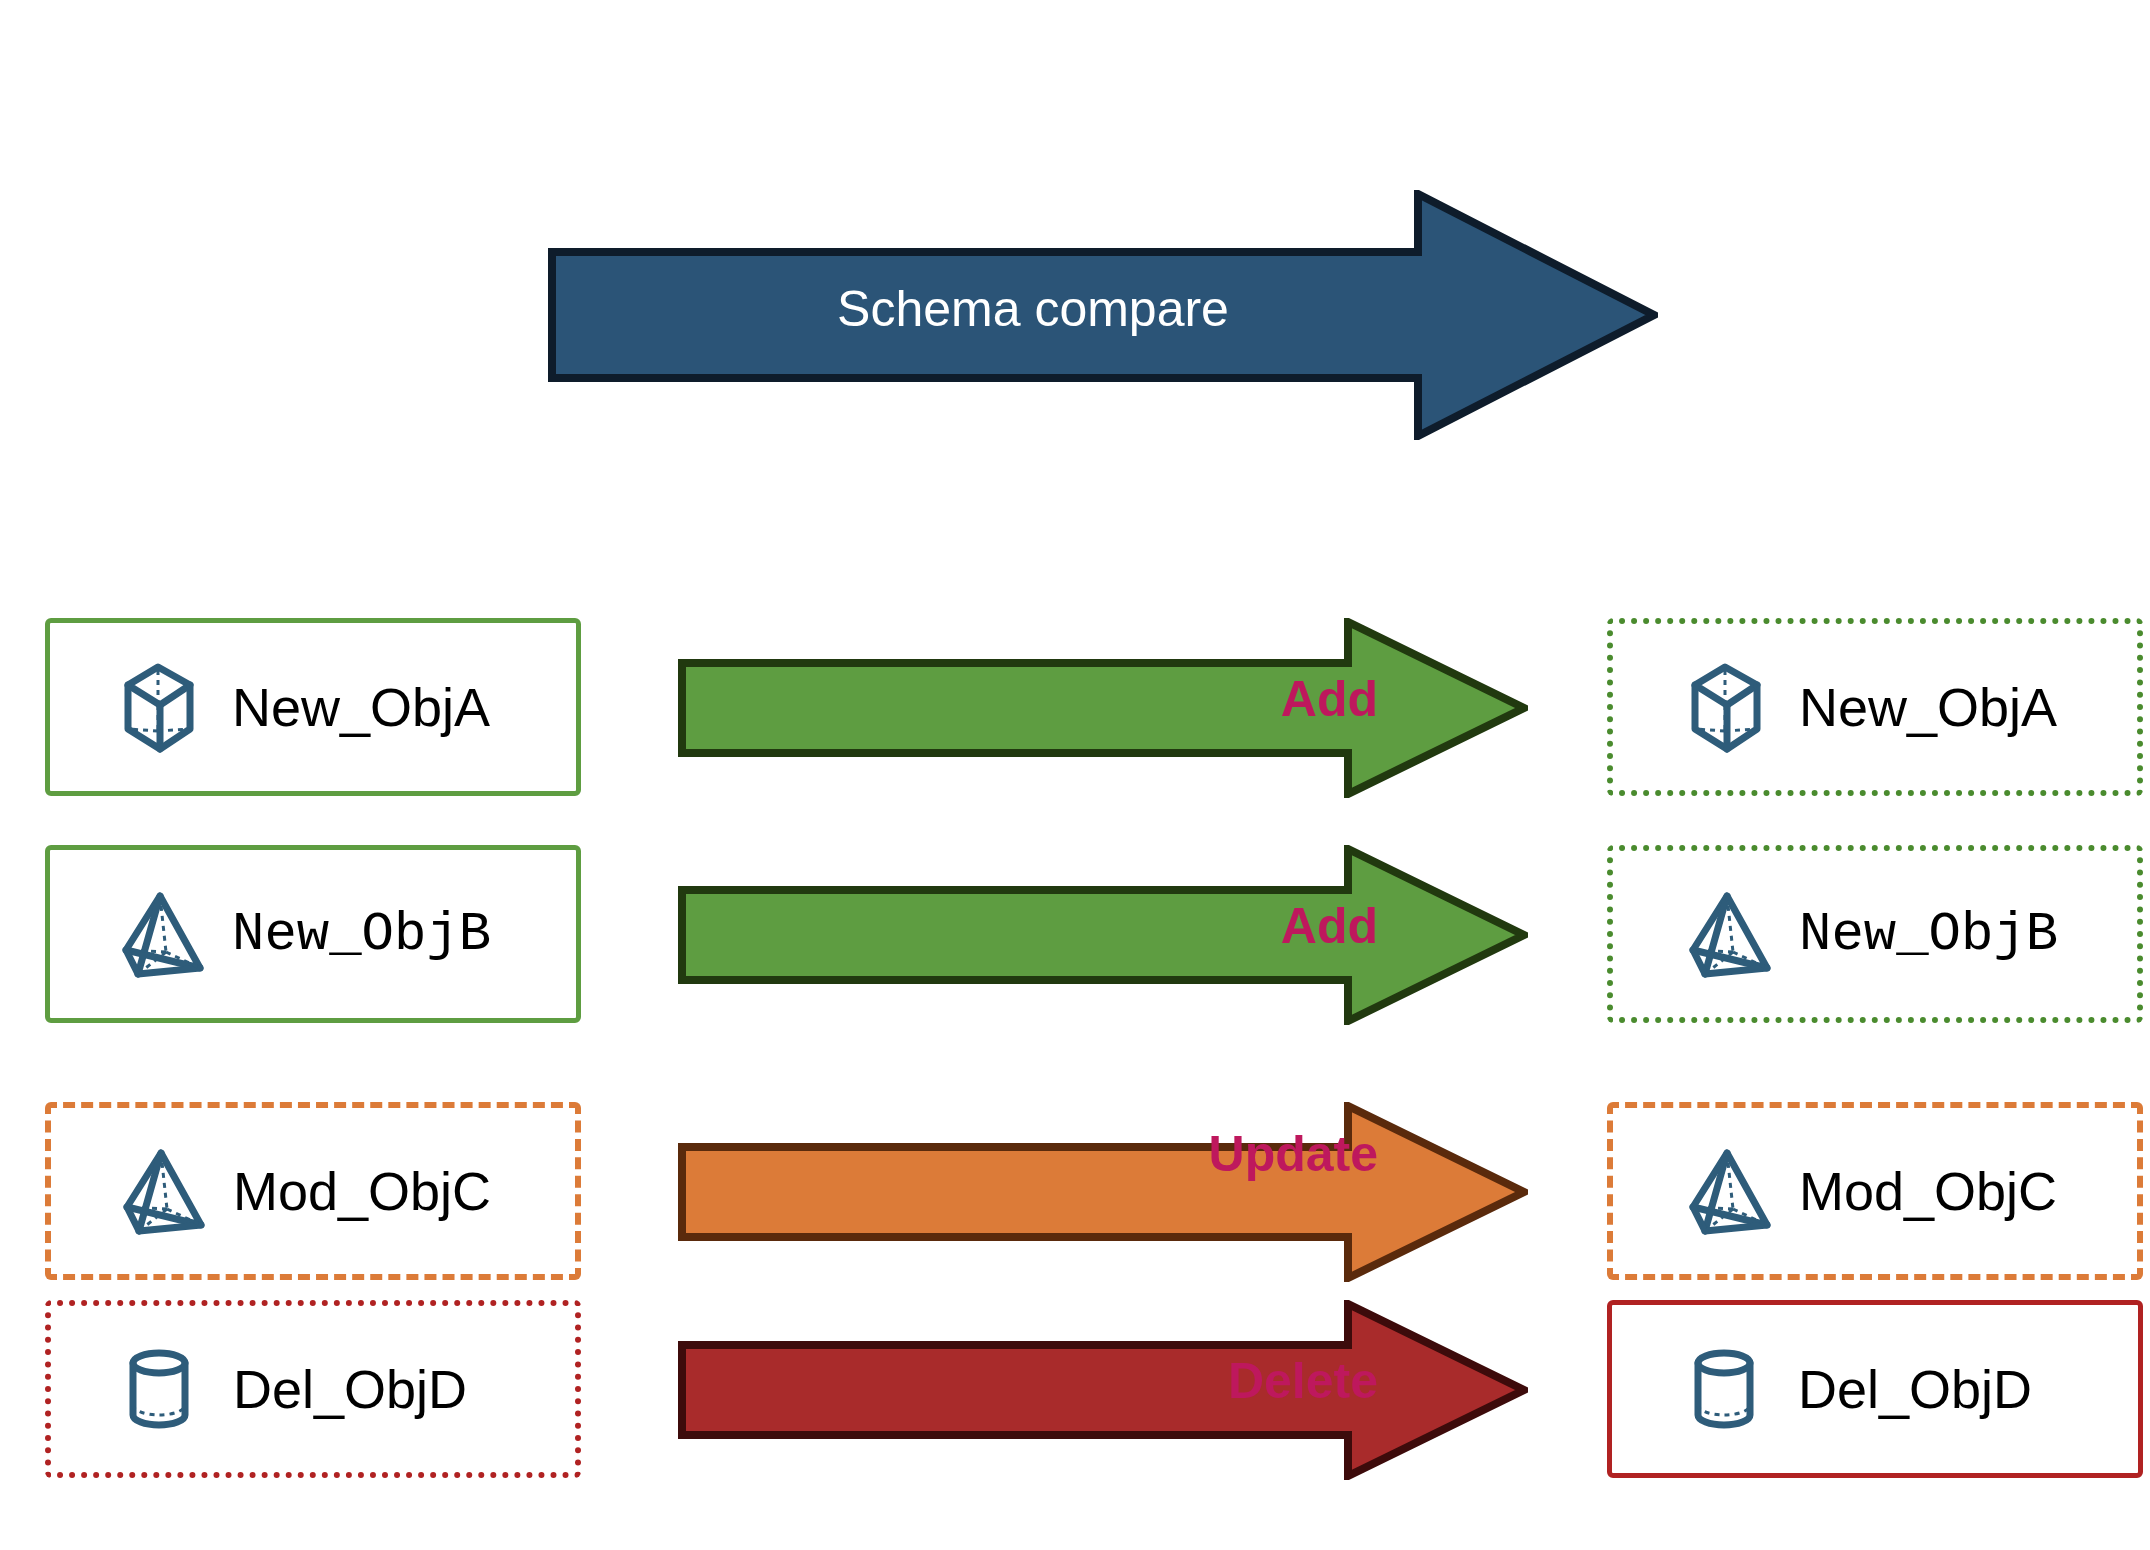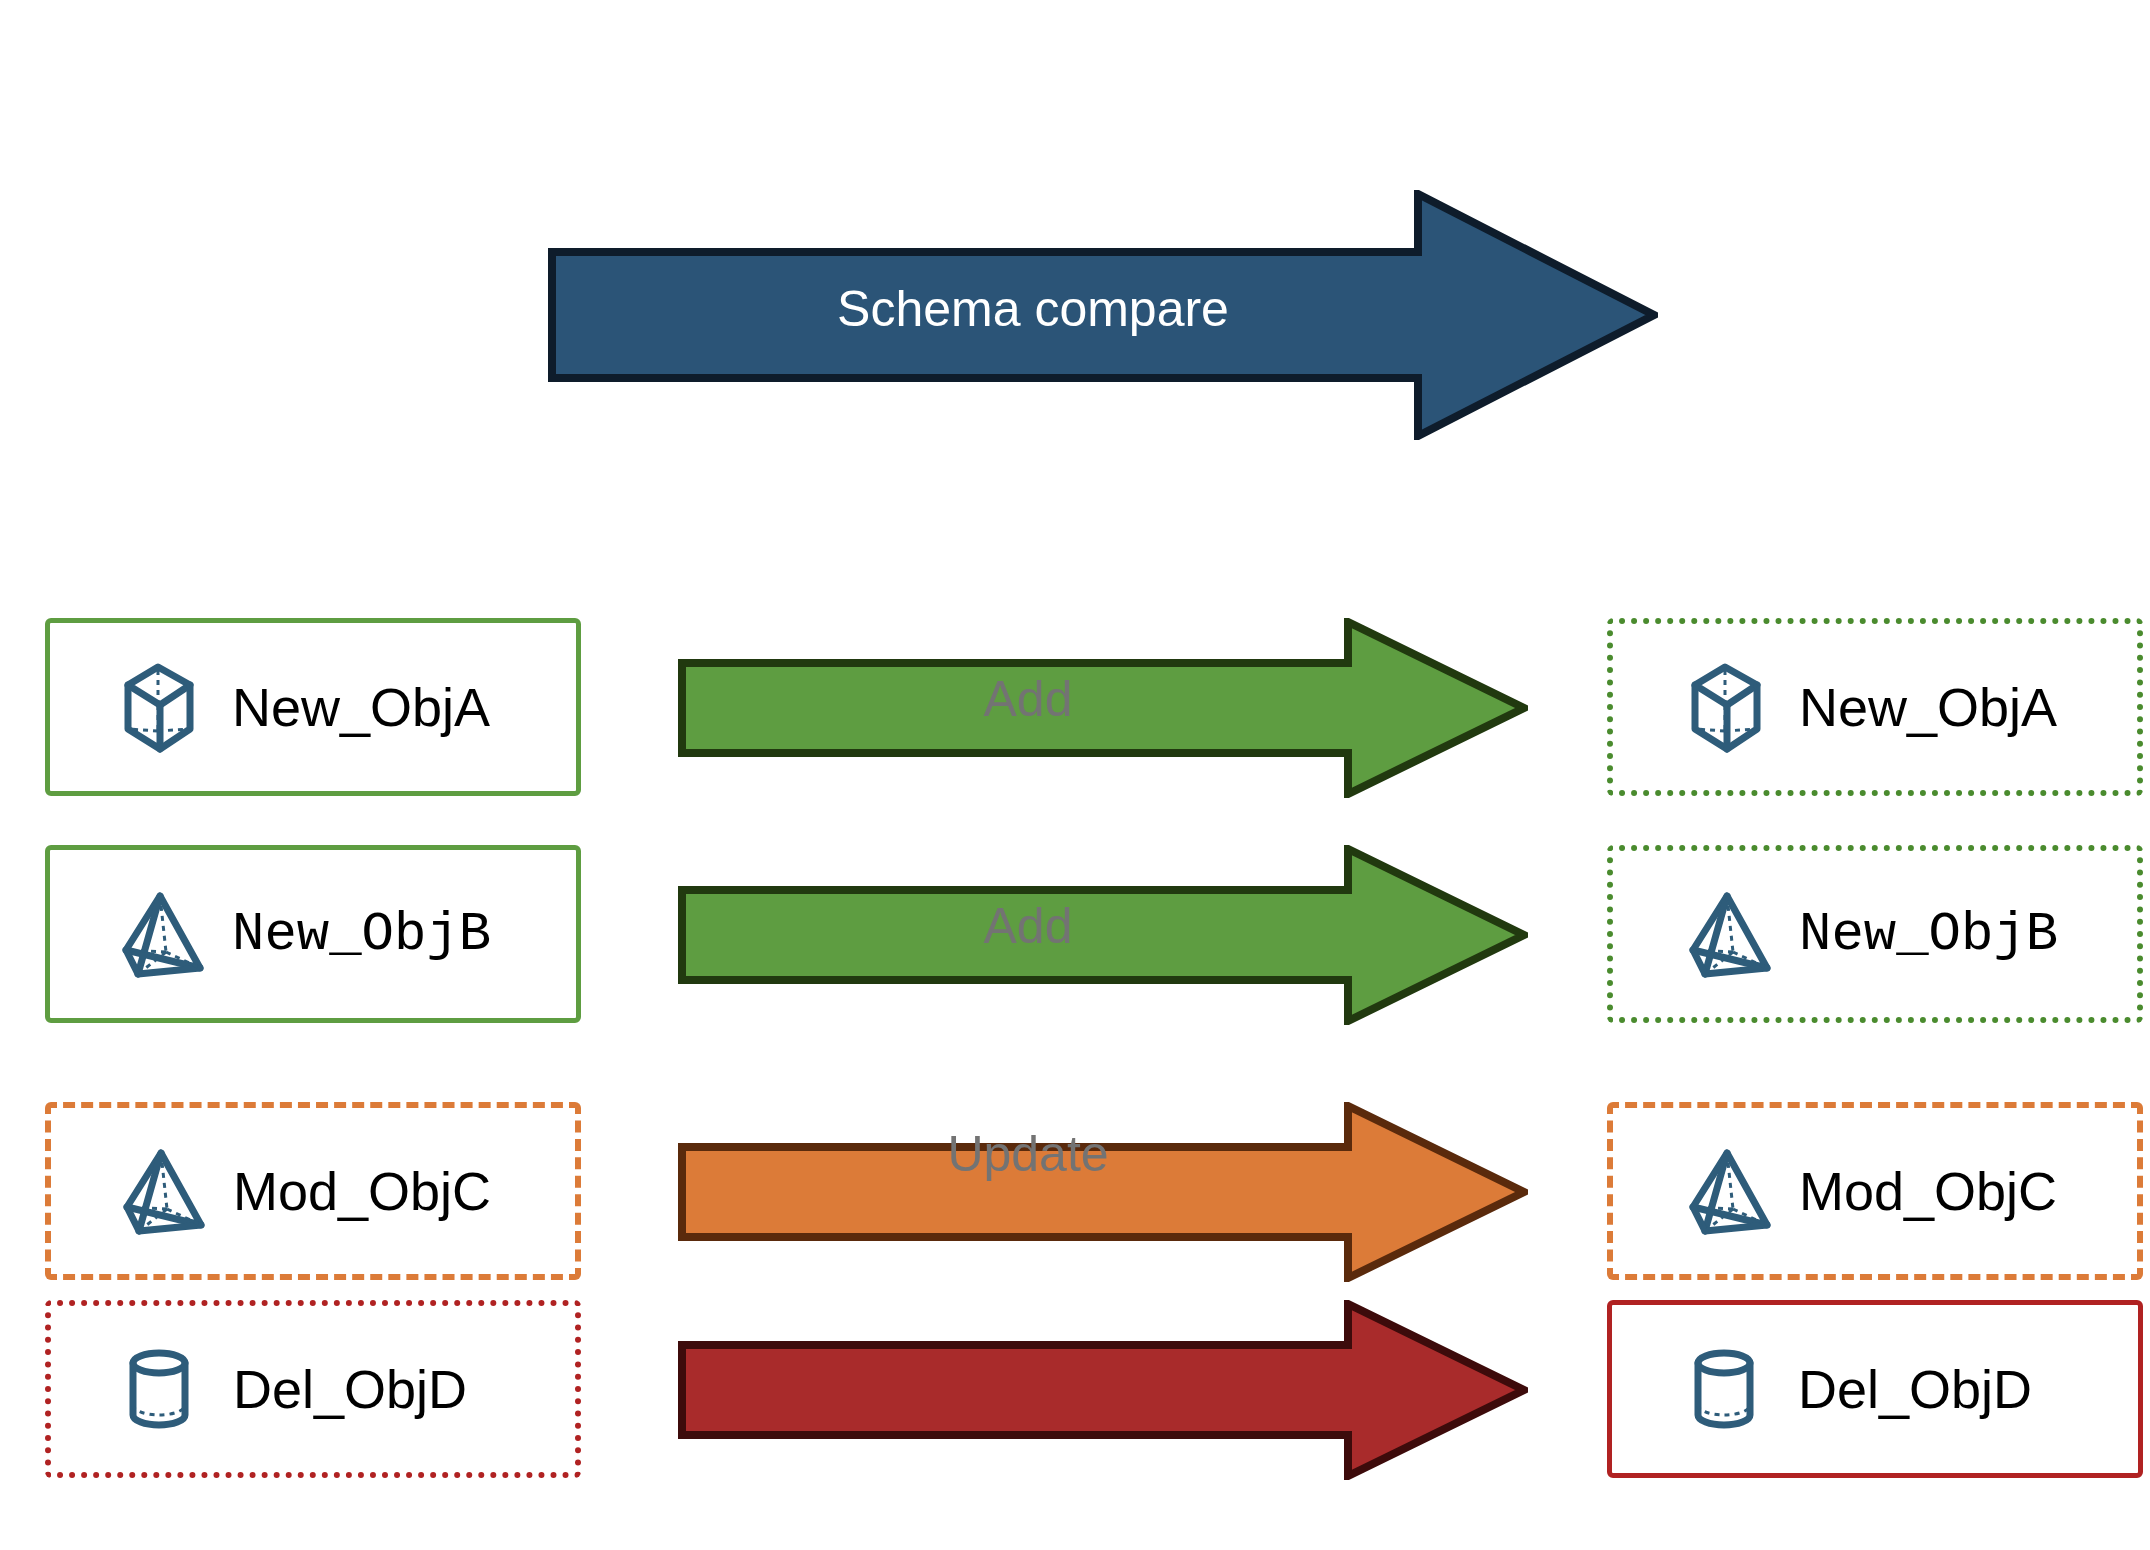--- a/index.html
+++ b/index.html
@@ -100,25 +100,26 @@
   
   .action-arrow {
     position: absolute;
     left: 678px;
     width: 850px; height: 180px;
   }
   .action-label {
     position: absolute;
     left: 678px;
     width: 700px;
-    text-align: center;
-    color: #737373;
+    text-align: right;
+    color: #be185d;
     font-size: 50px;
     white-space: nowrap;
     pointer-events: none;
+    font-weight: bold;
   }
   #action-label-0 { top: 670px; }
   #action-label-1 { top: 897px; }
   #action-label-2 { top: 1125px; }
   #action-label-3 { top: 1352px; }
 </style>
 </head>
 <body>
 
 <div class="stage">
@@ -275,14 +276,15 @@
       <svg class="obj-icon" viewBox="0 0 100 100">
         <g fill="none" stroke="#2E5C7A" stroke-width="7" stroke-linejoin="round" stroke-linecap="round">
           <ellipse cx="50" cy="24" rx="26" ry="10"></ellipse>
           <path d="M24,24 L24,76 A26,10 0 0 0 76,76 L76,24"></path>
         </g>
         <path d="M24,66 A26,10 0 0 0 76,66" fill="none" stroke="#2E5C7A" stroke-width="3" stroke-dasharray="5 5"></path>
       </svg>
       <span class="obj-label">Del_ObjD</span>
     </div>
   </div>
+  <div class="action-label" id="action-label-3">Delete</div>
 
 </div>
 
 </body></html>

